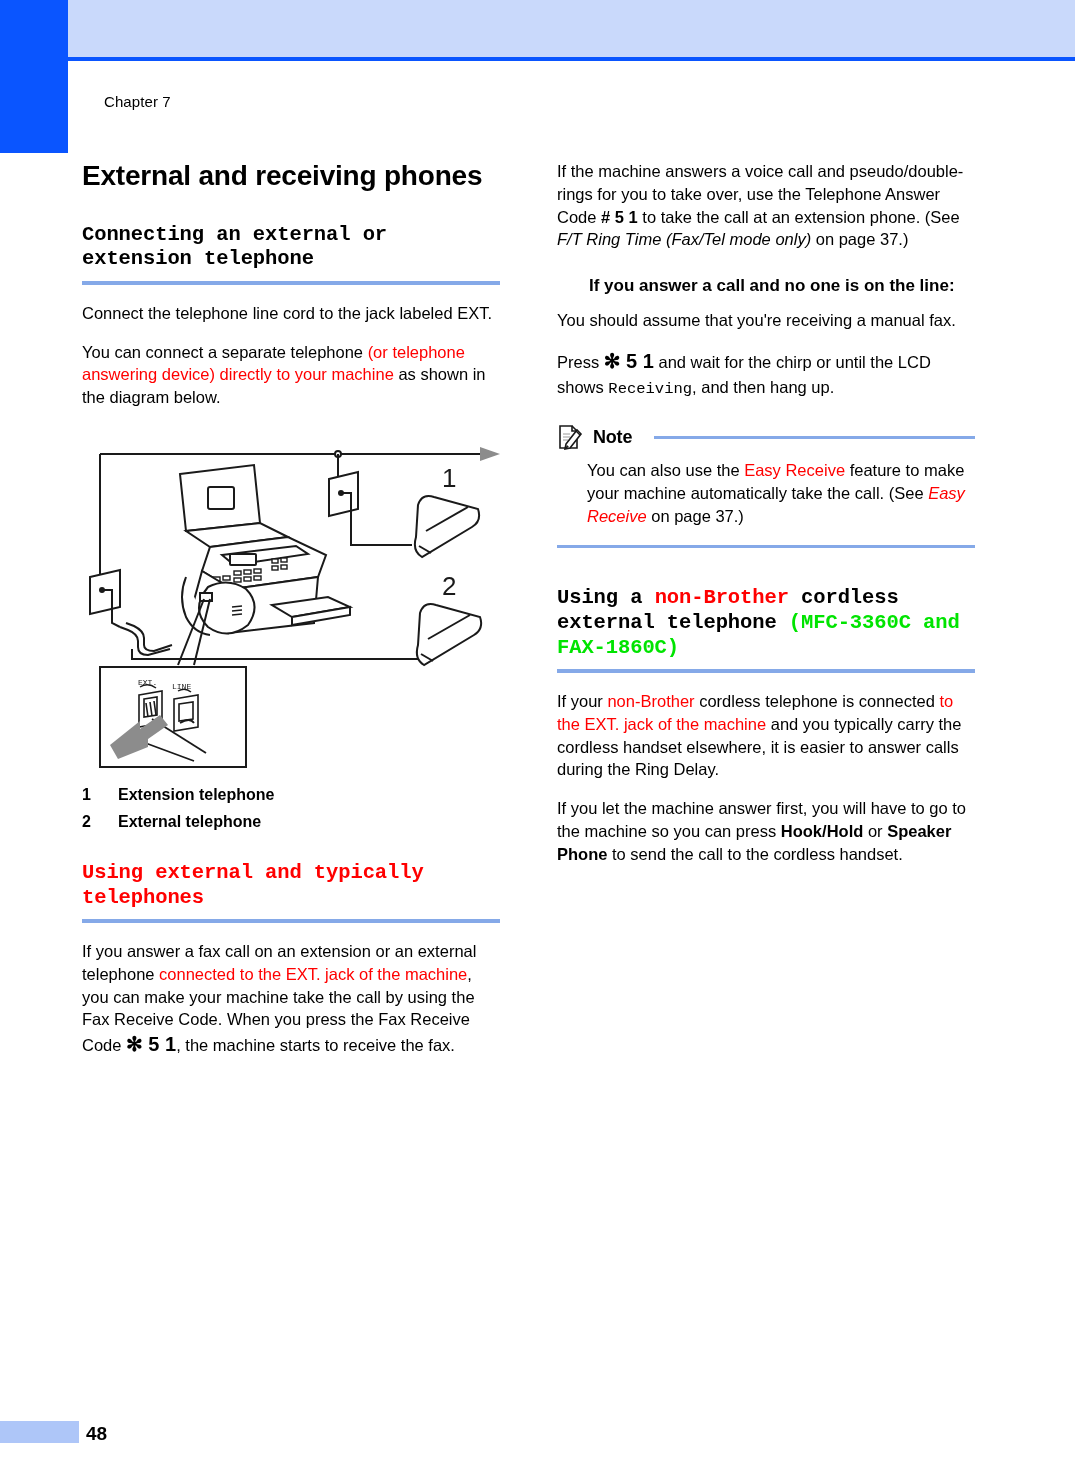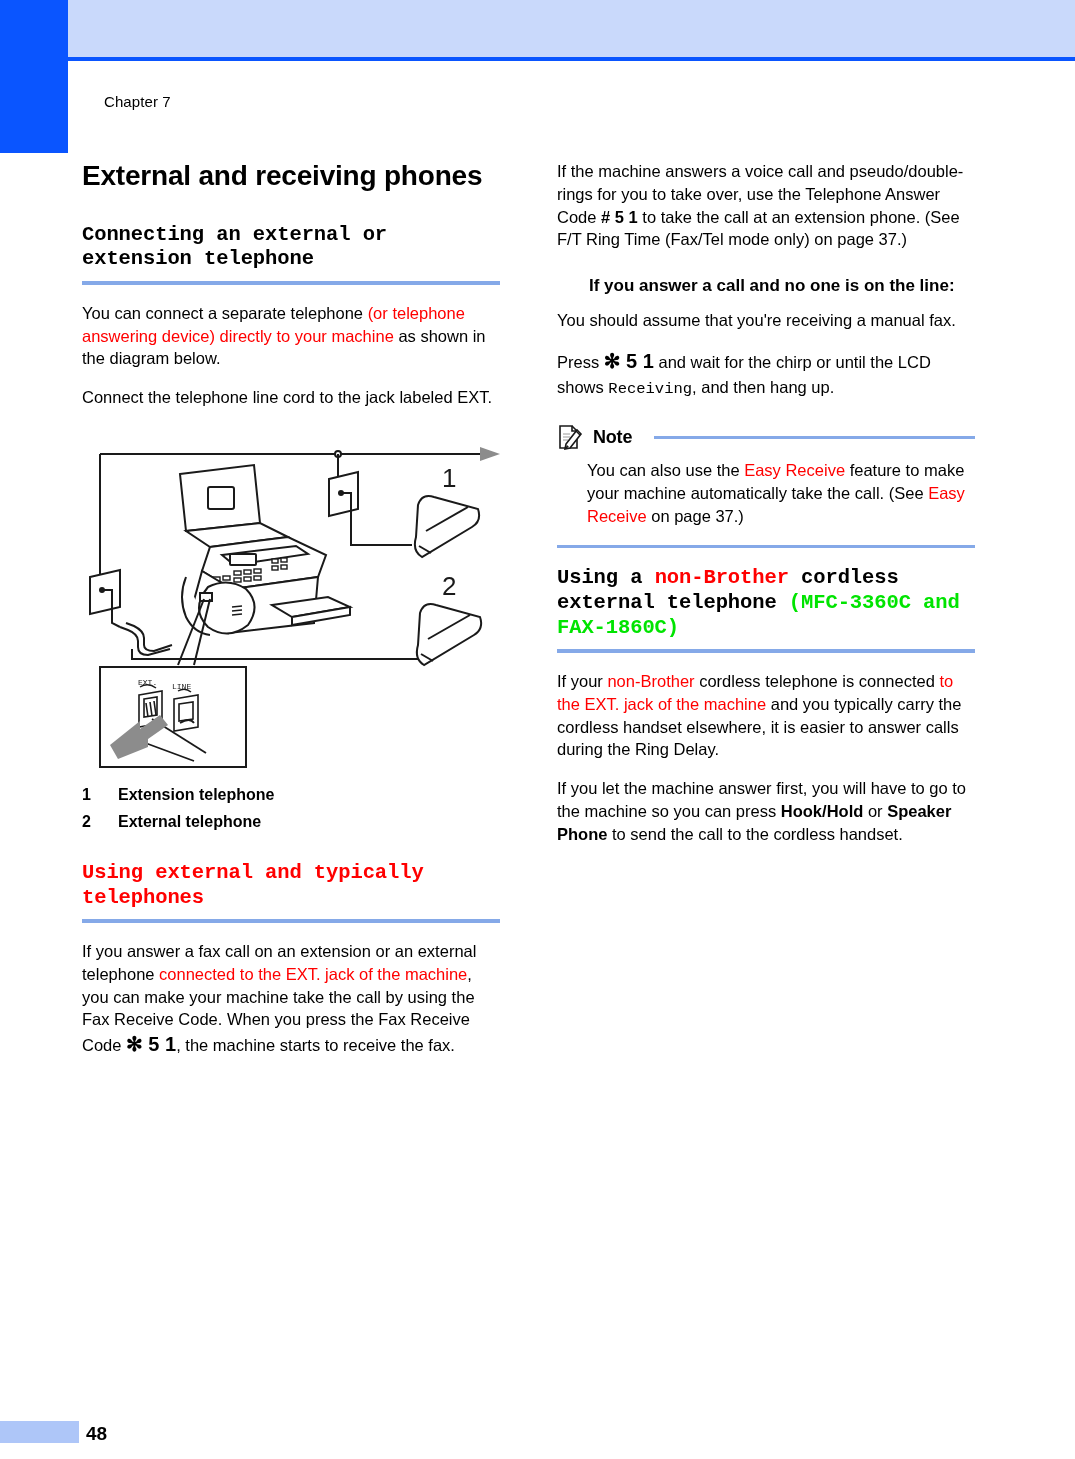--- a/index.html
+++ b/index.html
@@ -92,39 +92,39 @@
   
   p.body {
     font-size: 16.5px;
     line-height: 1.38;
     margin: 0 0 16px 0;
     color: #000000;
   }
   .red   { color: #ff0000; }
   .green { color: #00e400; }
   .bold  { font-weight: bold; }
-  .ital  { }
+  .ital  { font-style: italic; }
   .mono {
     font-family: "Liberation Mono", monospace;
     font-size: 15.5px;
   }
   .star { font-size: 20px; }
 
   
   .legend-row {
     display: flex;
     font-size: 16px;
     font-weight: bold;
     margin-bottom: 9px;
   }
   .legend-num { width: 36px; flex: none; }
 
   
   .note {
-    margin: 24px 0 18px 0;
+    margin: 24px 0 38px 0;
   }
   .note-head {
     display: flex;
     align-items: center;
     gap: 10px;
   }
   .note-icon { flex: none; width: 26px; height: 26px; display: block; }
   .note-title {
     font-size: 18px;
     font-weight: bold;
@@ -163,23 +163,23 @@
 <div class="footer-bar"></div>
 <div class="footer-pagenum">48</div>
 
 <div class="col col-left">
 
   <h1 class="h-title">External and receiving phones</h1>
 
   <h2 class="h-sec">Connecting an external or extension telephone</h2>
   <div class="rule-blue"></div>
 
+  <p class="body red">Connect the telephone line cord to the jack labeled EXT.</p>
+
   <p class="body"><span>You can connect a separate telephone </span><span class="red">(or telephone answering device) directly to your machine</span><span> as shown in the diagram below.</span></p>
-
-  <p class="body red">Connect the telephone line cord to the jack labeled EXT.</p>
 
   <div class="figure">
     <svg width="418" height="345" viewBox="0 0 418 345">
       <g fill="none" stroke="#1a1a1a" stroke-width="2">
 
         <path d="M18 27 L400 27"></path>
         <path d="M18 27 L18 185"></path>
 
         <path d="M8 150 L38 143 L38 180 L8 187 Z" fill="#ffffff"></path>
         <circle cx="20" cy="163" r="3" fill="#1a1a1a" stroke="none"></circle>

